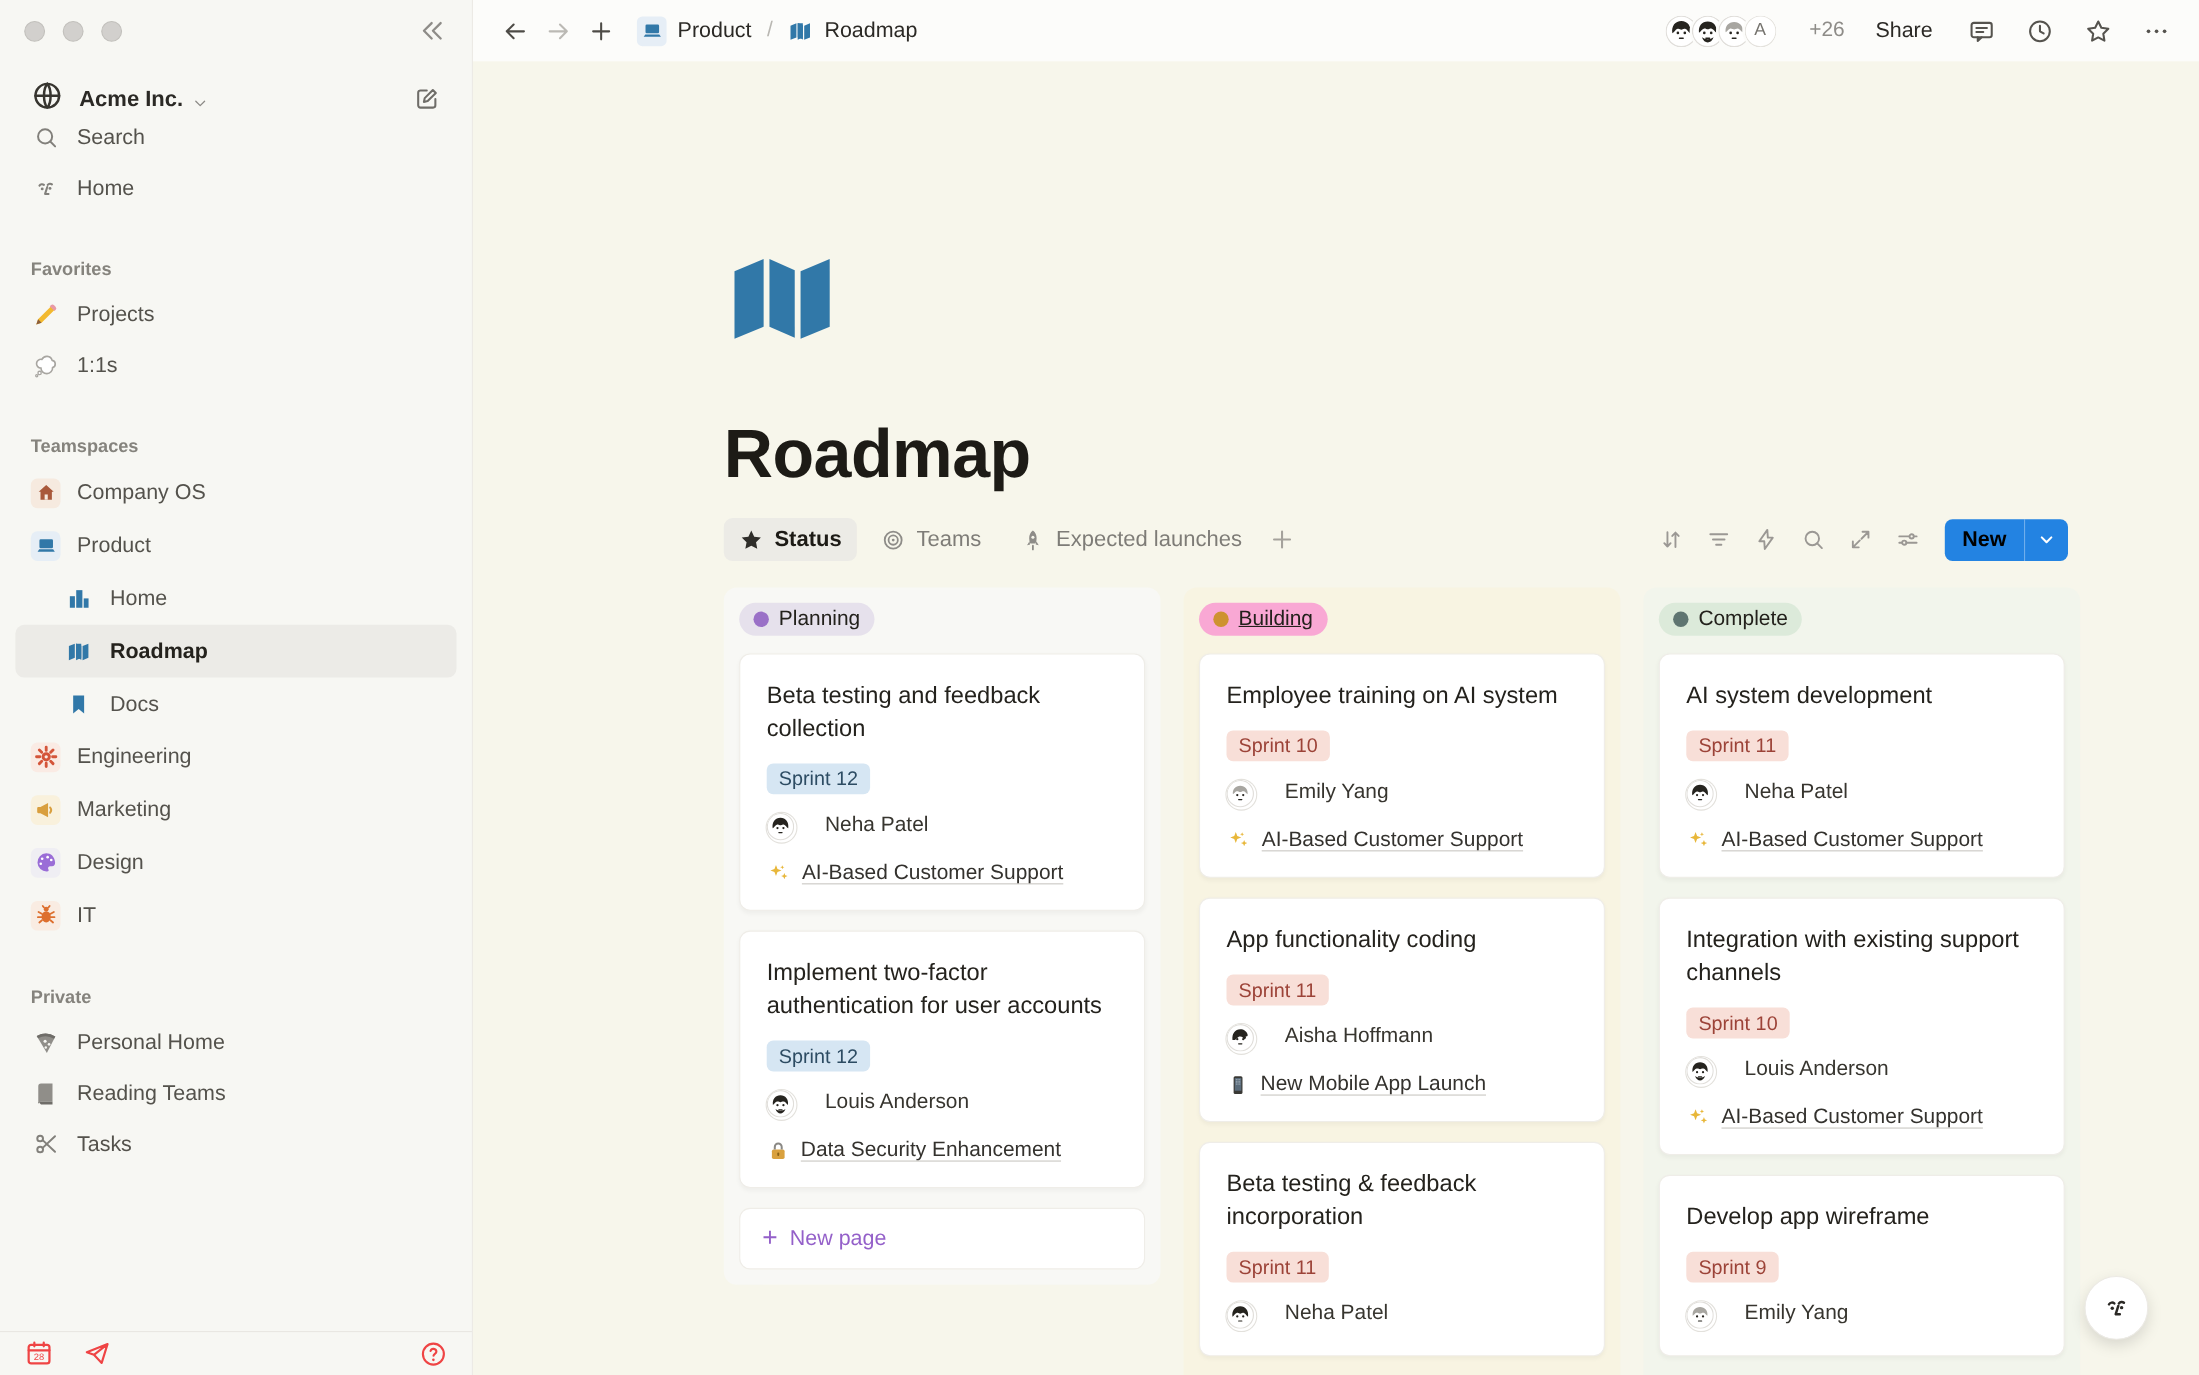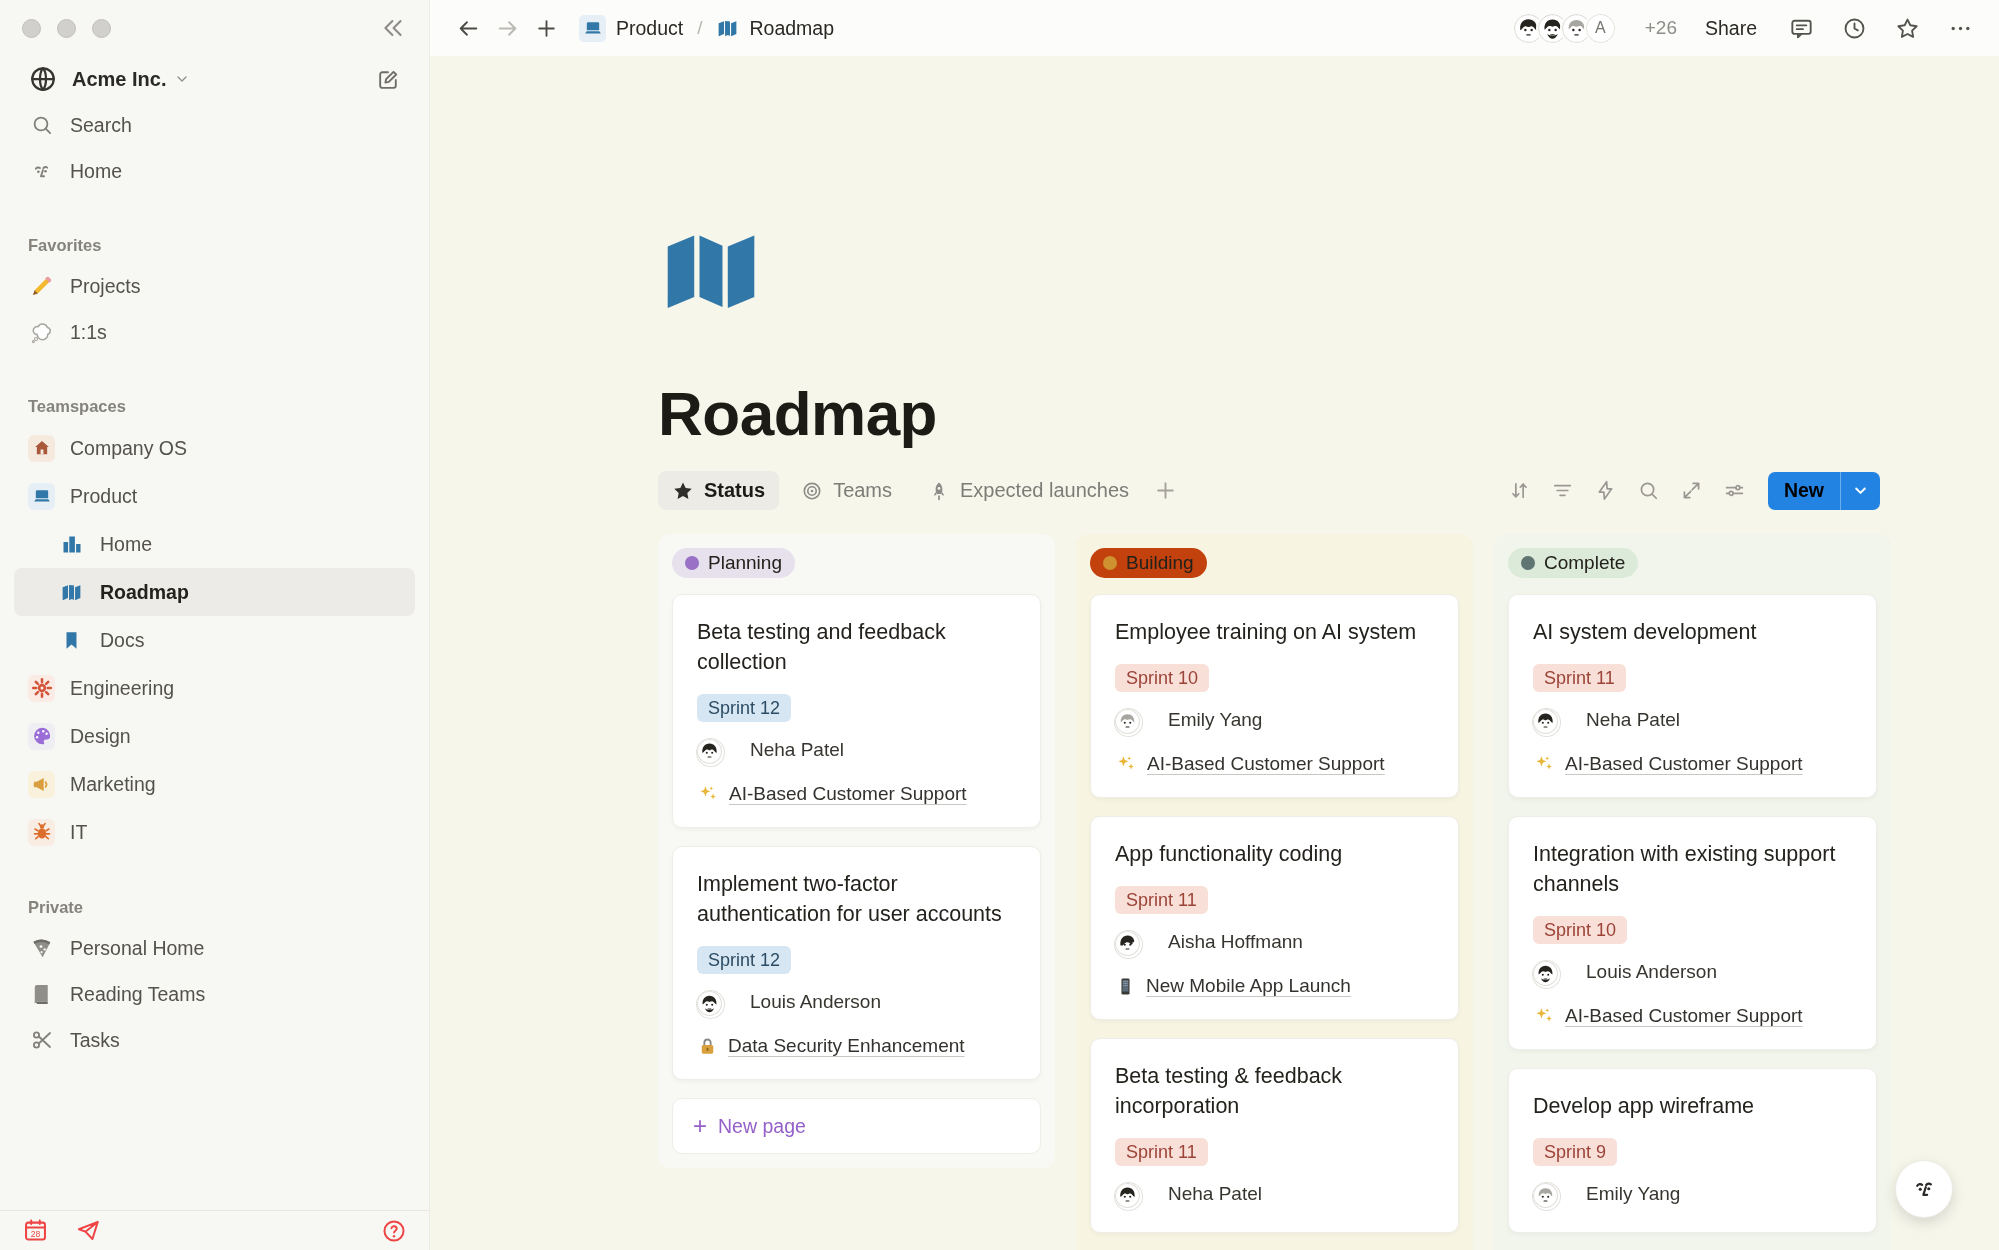--- a/index.html
+++ b/index.html
@@ -7,21 +7,21 @@
   body { font-family:"Liberation Sans","DejaVu Sans",sans-serif; color:#37352F; display:flex; background:#F7F6EB; }
   svg { display:block; }
 
   
   .sidebar { width:430px; min-width:430px; height:100%; background:#F7F7F3; border-right:1px solid #ECEAE5; position:relative; display:flex; flex-direction:column; }
   .sb-chrome { height:56px; display:flex; align-items:center; padding:0 22px; }
   .traffic { display:flex; gap:16px; }
   .traffic span { width:19px; height:19px; border-radius:50%; background:#D2D0CD; border:1px solid #C2C0BC; }
   .collapse-btn { margin-left:auto; color:#8E8C88; cursor:pointer; }
   .sb-pad { padding:0 14px; }
-  .ws-row { display:flex; align-items:center; height:46px; border-radius:8px; padding:0 14px; cursor:pointer; }
+  .ws-row { display:flex; align-items:flex-end; height:46px; border-radius:8px; padding:0 14px; cursor:pointer; }
   .ws-name { font-size:20px; font-weight:700; color:#2B2925; margin-left:14px; }
   .ws-chev { margin-left:8px; color:#8E8C88; }
   .ws-edit { margin-left:auto; color:#6F6D68; cursor:pointer; }
   .sb-item { display:flex; align-items:center; height:46px; border-radius:8px; padding:0 14px; font-size:19.5px; color:#54524C; cursor:pointer; }
   .sb-item .ico { width:27px; display:flex; justify-content:center; color:#82807B; }
   .sb-item .lbl { margin-left:15px; white-space:nowrap; }
   .sb-item.active { background:#ECEBE7; }
   .sb-item.active .lbl { font-weight:700; color:#24221D; }
   .sb-item.indent { padding-left:44px; }
   .teamrow { height:48px; }
@@ -216,39 +216,39 @@
               <circle cx="12" cy="12" r="4.2" fill="#D4553A"></circle>
               <circle cx="12" cy="12" r="1.5" fill="#FAEBE6"></circle>
               <g stroke="#D4553A" stroke-width="2.6" stroke-linecap="round">
                 <path d="M12 3.2v3M12 17.8v3M3.2 12h3M17.8 12h3M5.8 5.8l2.1 2.1M16.1 16.1l2.1 2.1M18.2 5.8l-2.1 2.1M7.9 16.1l-2.1 2.1"></path>
               </g>
             </svg>
           </span>
           <span class="lbl">Engineering</span>
         </div>
         <div class="sb-item teamrow">
+          <span class="tile" style="background:#F9F1DC">
+            <svg width="21" height="21" viewBox="0 0 24 24" fill="none">
+              <path d="M14.5 4.5 6.6 8.8H4.4a1.2 1.2 0 0 0-1.2 1.2v4a1.2 1.2 0 0 0 1.2 1.2h2.2l7.9 4.3z" fill="#D99F3E"></path>
+              <path d="M16.6 9.2a4.3 4.3 0 0 1 0 5.6" stroke="#D99F3E" stroke-width="2" stroke-linecap="round"></path>
+            </svg>
+          </span>
+          <span class="lbl">Marketing</span>
+        </div>
+        <div class="sb-item teamrow">
           <span class="tile" style="background:#EFEEF3">
             <svg width="22" height="22" viewBox="0 0 24 24" fill="none">
               <path d="M12 3a9 9 0 1 0 .7 18c1.9 0 2.1-1.3 1.4-2.3-.8-1.3.2-2.9 1.9-2.9h1.6a3.6 3.6 0 0 0 3.2-4C20.4 6.3 16.6 3 12 3z" fill="#9A6DD7"></path>
               <circle cx="8" cy="8.4" r="1.3" fill="#fff"></circle>
               <circle cx="13.4" cy="6.8" r="1.3" fill="#fff"></circle>
               <circle cx="6.6" cy="13.4" r="1.3" fill="#fff"></circle>
               <circle cx="17" cy="9.6" r="1.3" fill="#fff"></circle>
             </svg>
           </span>
           <span class="lbl">Design</span>
-        </div>
-        <div class="sb-item teamrow">
-          <span class="tile" style="background:#F9F1DC">
-            <svg width="21" height="21" viewBox="0 0 24 24" fill="none">
-              <path d="M14.5 4.5 6.6 8.8H4.4a1.2 1.2 0 0 0-1.2 1.2v4a1.2 1.2 0 0 0 1.2 1.2h2.2l7.9 4.3z" fill="#D99F3E"></path>
-              <path d="M16.6 9.2a4.3 4.3 0 0 1 0 5.6" stroke="#D99F3E" stroke-width="2" stroke-linecap="round"></path>
-            </svg>
-          </span>
-          <span class="lbl">Marketing</span>
         </div>
         <div class="sb-item teamrow">
           <span class="tile" style="background:#F9ECE2">
             <svg width="22" height="22" viewBox="0 0 24 24" fill="none">
               <ellipse cx="12" cy="13.6" rx="4.6" ry="5.6" fill="#DD6F2E"></ellipse>
               <circle cx="12" cy="6" r="2.4" fill="#DD6F2E"></circle>
               <g stroke="#DD6F2E" stroke-width="1.8" stroke-linecap="round">
                 <path d="M7.6 10.6 4.4 8.8M7.4 14H3.8M7.8 17l-2.6 2.2M16.4 10.6l3.2-1.8M16.6 14h3.6M16.2 17l2.6 2.2M9.8 4.4 8.6 2.8M14.2 4.4l1.2-1.6"></path>
               </g>
             </svg>
@@ -567,21 +567,21 @@
                       <rect x="11" y="13.4" width="2" height="3.6" rx="1" fill="#8A6216"></rect>
                     </svg>
                   </span>
         <span class="ptxt">Data Security Enhancement</span>
                 </div>
               </div>
             </div><div class="newpage">
               <span class="plus">+</span>
               <span>New page</span>
             </div></div>
-          <div class="col" style="background: rgb(248, 244, 226); height: 1400px;"><div class="col-pill" style="background: #c2410c;">
+          <div class="col" style="background: rgb(248, 244, 226); height: 1400px;"><div class="col-pill" style="background: #f9a8d4; text-decoration: underline;">
               <span class="dot" style="background:#CE9230"></span>
               <span>Building</span>
             </div><div class="cards">
               <div class="card">
                 <div class="card-title">Employee training on AI system</div>
       <div><span class="sprint" style="background:#F8DFD8;color:#9C4338">Sprint 10</span></div>
       <div class="person">
         <span class="pav">
                     <svg width="25" height="25" viewBox="0 0 24 24">
                       <circle cx="12" cy="12" r="12" fill="#FFFFFF"></circle>

